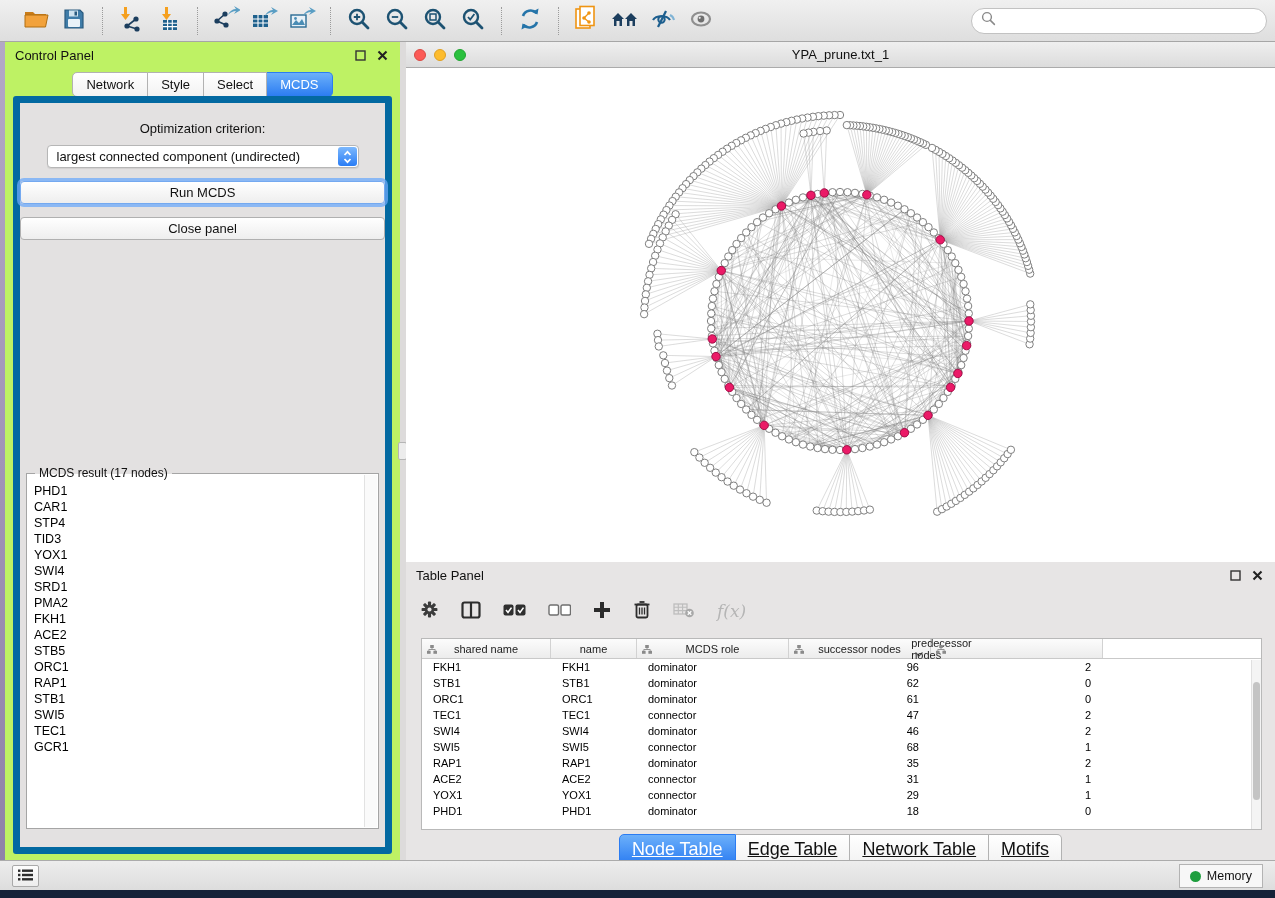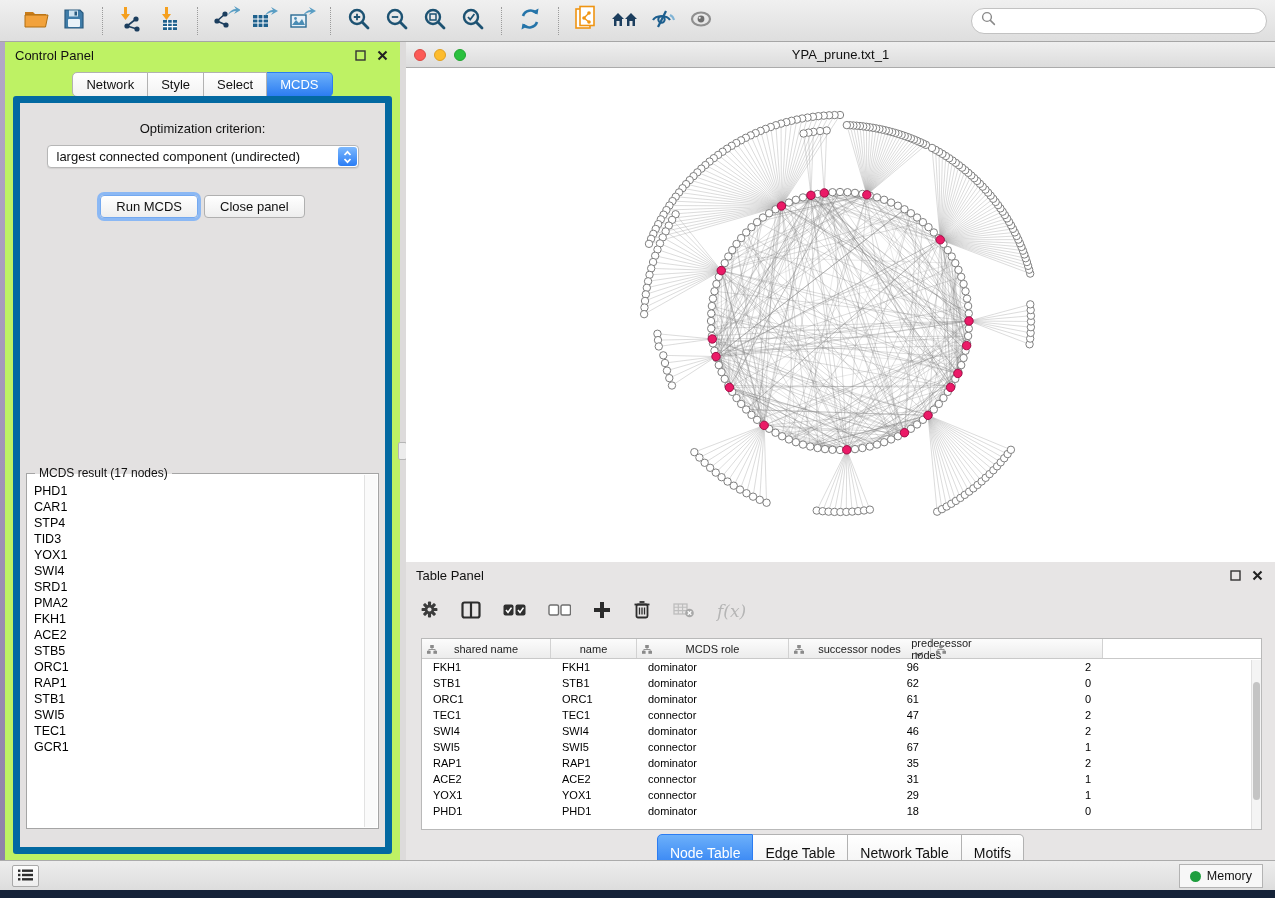--- a/index.html
+++ b/index.html
@@ -40,21 +40,21 @@
   #cp-tabs-row{left:0;top:30px;width:100%;display:flex;justify-content:center;}
   #cp-content{left:8px;top:54px;right:8px;bottom:6px;background:#e3e1e1;
     border:7px solid #0369a1;border-radius:3px;}
   #opt-label{margin-top:18px;text-align:center;font-size:13px;color:#111;}
   #opt-select{margin:9px auto 0 auto;width:312px;height:23px;background:#fff;
     border:1px solid #b6b6b6;border-radius:4px;position:relative;
     display:flex;align-items:center;font-size:13px;color:#111;padding-left:9px;
     box-shadow:0 1px 1px rgba(0,0,0,.08);}
   #opt-stepper{position:absolute;right:1px;top:1px;bottom:1px;width:19px;border-radius:3px;
     background:linear-gradient(#7cb8fd,#2a7df5);display:flex;align-items:center;justify-content:center;}
-  #btn-row{margin-top:27px;display:flex;justify-content:center;gap:6px;}
+  #btn-row{margin-top:13px;display:flex;justify-content:center;gap:13px;flex-direction:column;}
   .btn{height:23px;padding:0 15px;font-size:13px;color:#111;
     background:linear-gradient(#ffffff,#eeeeee);border:1px solid #b0b0b0;border-radius:4px;}
   .btn.focused{box-shadow:0 0 0 3px rgba(110,170,250,.75);border-color:#74a9f0;}
 
   #result-group{position:absolute;left:6px;right:6px;top:370px;bottom:18px;
     background:#fff;border:1px solid #a5a5a5;}
   #result-label{position:absolute;top:-8px;left:8px;font-size:12px;color:#111;padding:0 4px;
     background:linear-gradient(to bottom,#e3e1e1 55%,#ffffff 55%);}
   #result-list{position:absolute;left:0;top:5px;right:14px;bottom:0;overflow:hidden;
     margin:0;padding:4px 0 0 0;list-style:none;}
@@ -94,21 +94,21 @@
   .th.filler{border-right:none;background:#fff;}
   .trow{display:flex;height:16px;align-items:center;}
   .td{font-size:11px;color:#000;overflow:hidden;white-space:nowrap;}
   .td.l{padding-left:11px;}
   .td.r{text-align:right;padding-right:12px;}
   #tbody-scroll{position:absolute;right:0;top:21px;bottom:0;width:10px;background:#f4f4f4;
     border-left:1px solid #e0e0e0;}
   #tbody-thumb{position:absolute;left:1px;right:1px;top:22px;height:118px;background:#c4c4c4;border-radius:4px;}
 
   #bottom-tabs-row{position:absolute;left:0;right:0;top:272px;display:flex;justify-content:center;}
-  #bottom-tabs-row .tab{padding:10px 12px;font-size:14px;}
+  #bottom-tabs-row .tab{padding:4px 12px;font-size:18px;text-decoration:underline;}
 
   
   #status-bar{left:0;top:860px;width:1275px;height:30px;
     background:linear-gradient(#ededed,#dddddd);border-top:1px solid #ababab;}
   #list-btn{position:absolute;left:12px;top:4px;width:27px;height:22px;
     background:linear-gradient(#fdfdfd,#ededed);border:1px solid #a9a9a9;border-radius:2px;
     display:flex;align-items:center;justify-content:center;}
   #memory-btn{position:absolute;right:12px;top:3px;height:24px;padding:0 10px;
     background:#f7f7f7;border:1px solid #b3b3b3;display:flex;align-items:center;gap:6px;
     font-size:12.5px;color:#111;}
@@ -1392,21 +1392,21 @@
           <div class="td l" style="width: 129px;">SWI4</div>
           <div class="td l" style="width: 86px;">SWI4</div>
           <div class="td l" style="width: 152px;">dominator</div>
           <div class="td r" style="width: 142px;">46</div>
           <div class="td r" style="width: 172px;">2</div>
         </div>
         <div class="trow">
           <div class="td l" style="width: 129px;">SWI5</div>
           <div class="td l" style="width: 86px;">SWI5</div>
           <div class="td l" style="width: 152px;">connector</div>
-          <div class="td r" style="width: 142px;">67</div>
+          <div class="td r" style="width: 142px;">68</div>
           <div class="td r" style="width: 172px;">1</div>
         </div>
         <div class="trow">
           <div class="td l" style="width: 129px;">RAP1</div>
           <div class="td l" style="width: 86px;">RAP1</div>
           <div class="td l" style="width: 152px;">dominator</div>
           <div class="td r" style="width: 142px;">35</div>
           <div class="td r" style="width: 172px;">2</div>
         </div>
         <div class="trow">

